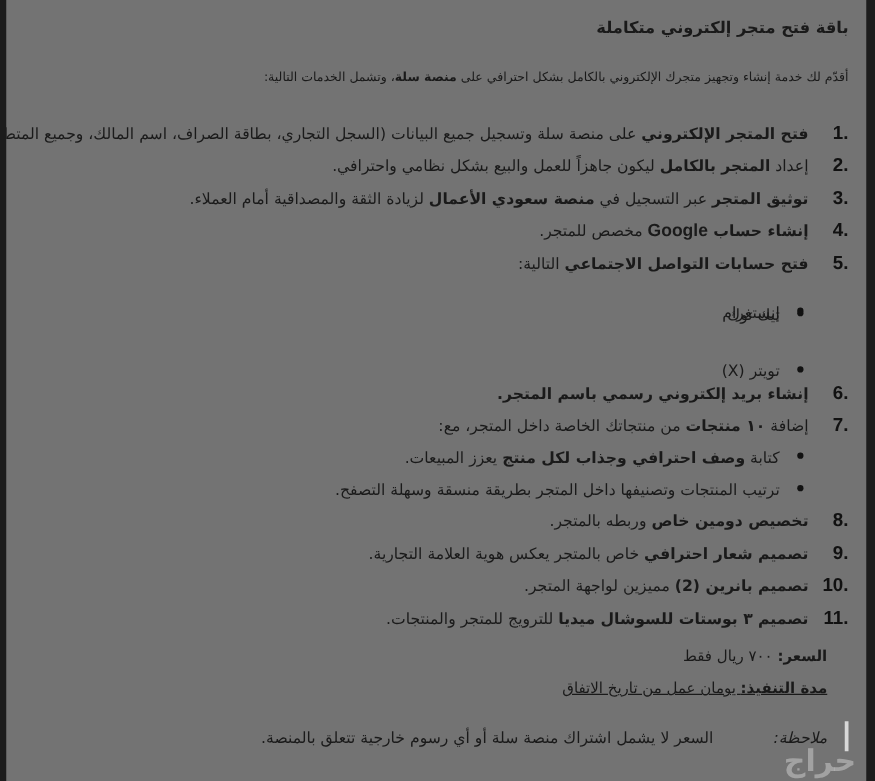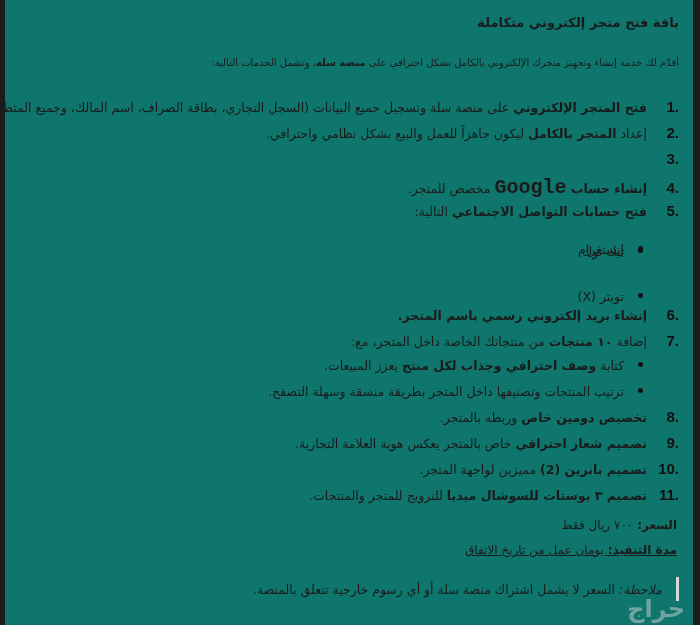--- a/index.html
+++ b/index.html
@@ -13,21 +13,21 @@
       position: relative;
       overflow: hidden;
       font-family: "DejaVu Sans", "Liberation Sans", sans-serif;
     }
     .page {
       position: absolute;
       left: 5px;
       top: 0;
       width: 688px;
       height: 625px;
-      background: #0f766e;
+      background: #737373;
       direction: rtl;
       color: #1a1a1a;
       overflow: hidden;
     }
     .title {
       position: absolute;
       right: 14px;
       top: 15px;
       font-size: 13px;
       font-weight: bold;
@@ -55,21 +55,21 @@
       text-align: right;
       direction: ltr;
       font-family: "Liberation Sans", sans-serif;
       font-weight: bold;
       font-size: 15px;
       margin-left: 6px;
       color: #111;
     }
     .num.wide { width: 30px; margin-left: 2px; }
     .b { font-weight: bold; }
-    .latin { font-family: Liberation Mono, monospace; font-size: 20px; }
+    .latin { font-family: Liberation Sans, sans-serif; font-size: 14px; }
     .bullet-row {
       position: absolute;
       right: 50px;
       white-space: nowrap;
       font-size: 12.5px;
       display: flex;
       align-items: baseline;
       direction: rtl;
     }
     .dot {
@@ -77,41 +77,41 @@
       width: 5px;
       height: 5px;
       border-radius: 50%;
       background: #111;
       margin-left: 14px;
       position: relative;
       top: -3px;
     }
     .meta {
       position: absolute;
-      right: 16px;
+      right: 31px;
       white-space: nowrap;
       font-size: 12px;
     }
     .note {
       position: absolute;
       right: 14px;
       top: 577px;
       white-space: nowrap;
       font-size: 12.5px;
       display: flex;
       align-items: center;
     }
     .note-bar {
       display: inline-block;
       width: 3px;
       height: 24px;
       background: #d8d8d8;
       margin-left: 14px;
     }
-    .note-label { font-style: italic; }
+    .note-label { font-style: italic; margin-left: 44px; }
     .watermark {
       position: absolute;
       right: 8px;
       bottom: 2px;
       font-size: 24px;
       color: rgba(210,210,210,0.5);
       font-weight: bold;
       letter-spacing: 2px;
     }
   </style>
@@ -131,20 +131,21 @@
     <span><span class="b">فتح المتجر الإلكتروني</span><span> على منصة سلة وتسجيل جميع البيانات (السجل التجاري، بطاقة الصراف، اسم المالك، وجميع المتطلبات النظامية).</span></span>
   </div>
 
   <div class="row" style="top:124px;">
     <span class="num">2.</span>
     <span><span>إعداد </span><span class="b">المتجر بالكامل</span><span> ليكون جاهزاً للعمل والبيع بشكل نظامي واحترافي.</span></span>
   </div>
 
   <div class="row" style="top:150px;">
     <span class="num">3.</span>
+    <span><span class="b">توثيق المتجر</span><span> عبر التسجيل في </span><span class="b">منصة سعودي الأعمال</span><span> لزيادة الثقة والمصداقية أمام العملاء.</span></span>
   </div>
 
   <div class="row" style="top:176px;">
     <span class="num">4.</span>
     <span><span class="b">إنشاء حساب </span><span class="b latin">Google</span><span> مخصص للمتجر.</span></span>
   </div>
 
   <div class="row" style="top:202px;">
     <span class="num">5.</span>
     <span><span class="b">فتح حسابات التواصل الاجتماعي</span><span> التالية:</span></span>

